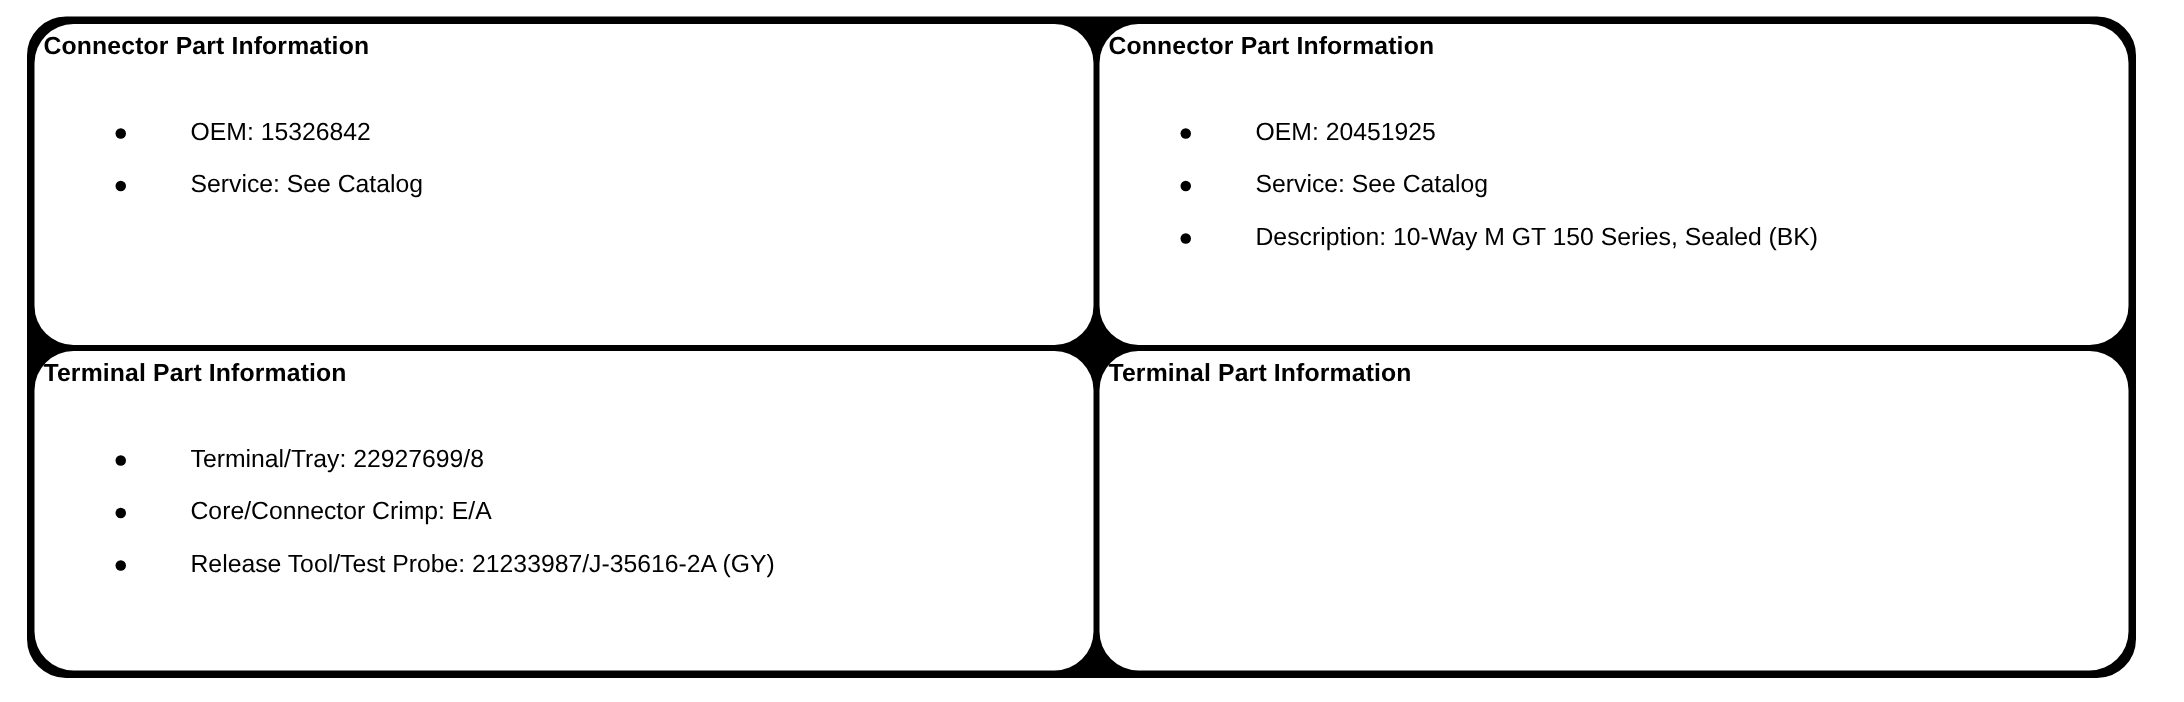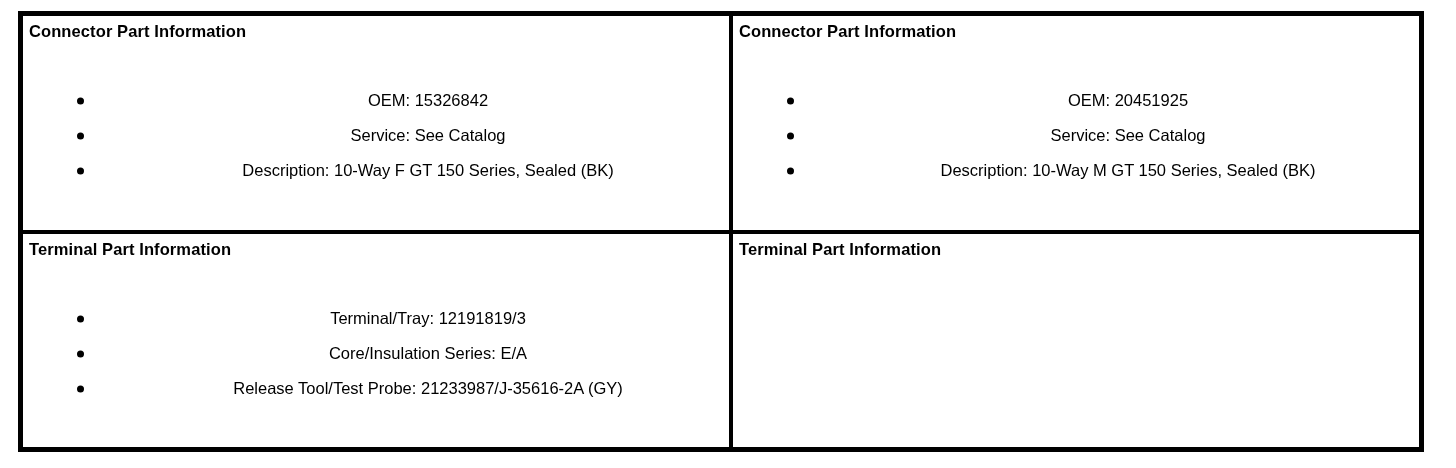--- a/index.html
+++ b/index.html
@@ -1,20 +1,20 @@
 <!DOCTYPE html>
 <html style="--border-color: #000000; --bg-color: #ffffff; --text-color: #000000;"><head>
 <meta charset="utf-8">
 <style>
   :root {
     --border-color: #000000;
     --bg-color: #ffffff;
     --text-color: #000000;
   }
-  * { box-sizing: border-box; }
+  * { box-sizing: border-box; border-radius: 26px; }
   html, body {
     margin: 0;
     padding: 0;
     background: var(--bg-color);
     font-family: "Liberation Sans", "DejaVu Sans", sans-serif;
     color: var(--text-color);
   }
   .page {
     position: relative;
     width: 1456px;
@@ -43,24 +43,23 @@
     margin: 0;
     padding: 5px 6px 0 6px;
     font-size: 16.5px;
     font-weight: bold;
     line-height: 20px;
     letter-spacing: 0.1px;
     white-space: nowrap;
   }
   .bullet-list {
     list-style: none;
-    margin: 42px 0 0 0;
+    margin: 30px 0 0 0;
     padding: 0;
     font-size: 16.5px;
-    text-align: center;
   }
   .bullet-item {
     position: relative;
     padding-left: 104px;
     line-height: 35px;
     white-space: nowrap;
   }
   .bullet-dot {
     position: absolute;
     left: 54px;
@@ -82,24 +81,20 @@
       <h2 class="cell-title">Connector Part Information</h2>
       <ul class="bullet-list">
         <li class="bullet-item">
           <span class="bullet-dot"></span>
           <span>OEM: 15326842</span>
         </li>
         <li class="bullet-item">
           <span class="bullet-dot"></span>
           <span>Service: See Catalog</span>
         </li>
-        <li class="bullet-item">
-          <span class="bullet-dot"></span>
-          <span>Description: 10-Way F GT 150 Series, Sealed (BK)</span>
-        </li>
       </ul>
     </section>
 
     <section class="cell">
       <h2 class="cell-title">Connector Part Information</h2>
       <ul class="bullet-list">
         <li class="bullet-item">
           <span class="bullet-dot"></span>
           <span>OEM: 20451925</span>
         </li>
@@ -112,25 +107,25 @@
           <span>Description: 10-Way M GT 150 Series, Sealed (BK)</span>
         </li>
       </ul>
     </section>
 
     <section class="cell">
       <h2 class="cell-title">Terminal Part Information</h2>
       <ul class="bullet-list">
         <li class="bullet-item">
           <span class="bullet-dot"></span>
-          <span>Terminal/Tray: 12191819/3</span>
+          <span>Terminal/Tray: 22927699/8</span>
         </li>
         <li class="bullet-item">
           <span class="bullet-dot"></span>
-          <span>Core/Insulation Series: E/A</span>
+          <span>Core/Connector Crimp: E/A</span>
         </li>
         <li class="bullet-item">
           <span class="bullet-dot"></span>
           <span>Release Tool/Test Probe: 21233987/J-35616-2A (GY)</span>
         </li>
       </ul>
     </section>
 
     <section class="cell">
       <h2 class="cell-title">Terminal Part Information</h2>

